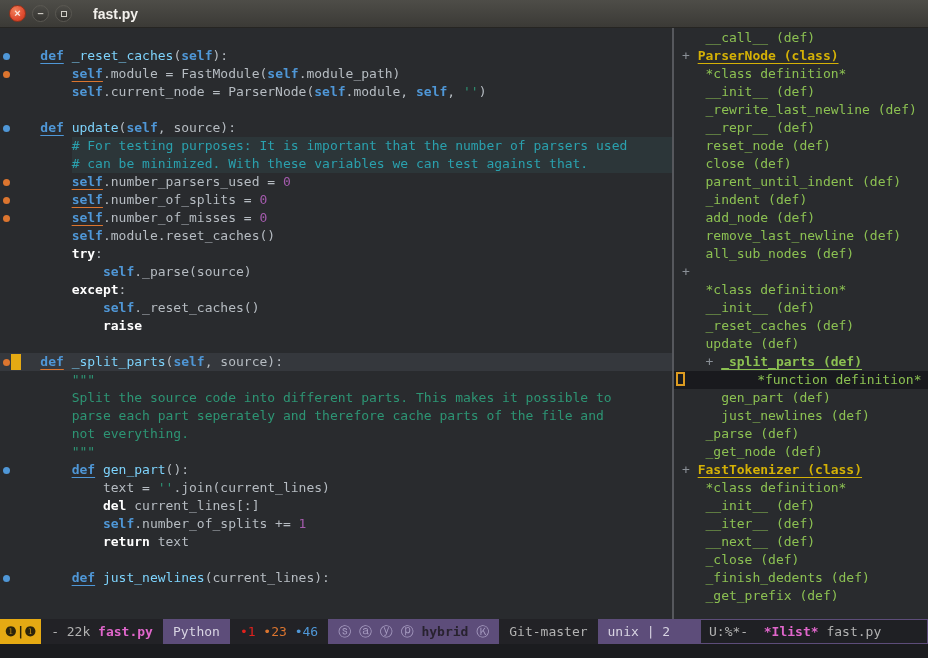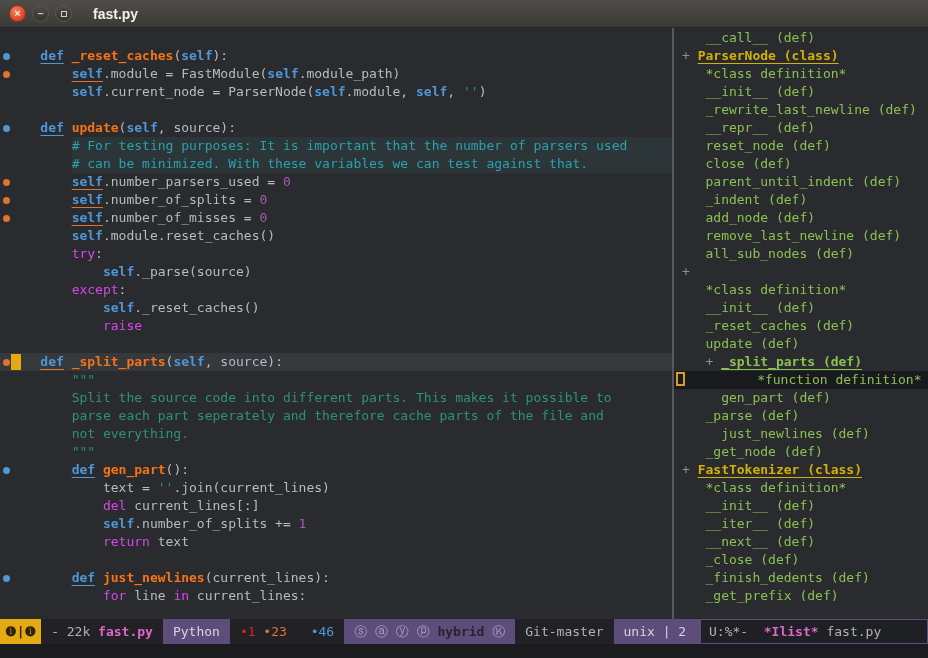--- a/index.html
+++ b/index.html
@@ -41,24 +41,24 @@
     padding-top: 19px; overflow: hidden;
   }
   .code-line {
     height: 18px; line-height: 18px; font-size: 13px;
     display: flex; padding-left: 9px; position: relative;
     white-space: pre; color: #b6bcc2;
   }
   .code-line.hl { background: #35383d; }
   .code-line span { white-space: pre; }
   .tk-d   { color: #b6bcc2; }
-  .tk-k   { color: #d946ef; font-weight: normal; }
+  .tk-k   { color: #ffffff; font-weight: bold; }
   .tk-kub { color: #4f97d7; font-weight: bold; text-decoration: underline; text-decoration-color: #4f97d7; text-underline-offset: 3px; }
   .tk-kuo { color: #4f97d7; font-weight: bold; text-decoration: underline; text-decoration-color: #dc752f; text-underline-offset: 3px; }
-  .tk-f   { color: #f97316; font-weight: bold; }
+  .tk-f   { color: #7dd3fc; font-weight: normal; }
   .tk-s   { color: #4f97d7; font-weight: bold; }
   .tk-suo { color: #4f97d7; font-weight: bold; text-decoration: underline; text-decoration-color: #dc752f; text-underline-offset: 3px; }
   .tk-n   { color: #a45bad; }
   .tk-str { color: #2d9574; }
   .tk-c   { color: #2aa1ae; background: #2c3639; }
   .tk-doc { color: #2d9574; }
   .tk-fill{ flex: 1; background: #2c3639; }
   .fr-dot { position: absolute; left: 3px; top: 6px; width: 7px; height: 7px; border-radius: 50%; }
   .fr-dot.blue   { background: #4f97d7; }
   .fr-dot.orange { background: #dc752f; }
@@ -82,21 +82,21 @@
   .modelines { height: 25px; flex: none; display: flex; font-size: 13px; }
   .ml-left { width: 700px; flex: none; display: flex; overflow: hidden; }
   .seg { height: 33px; line-height: 25px; padding: 0 10px; white-space: pre; flex: none; }
   .seg.yellow { background: #e5aa13; color: #2b240b; font-weight: bold; padding: 0 5px; }
   .seg.dark   { background: #222226; color: #b2b2b2; }
   .seg.purple { background: #5d4d7a; color: #d8d4e2; }
   .seg.grow   { flex: 1; }
   .bufname { color: #e066cb; font-weight: bold; }
   .fc-err  { color: #e0211d; }
   .fc-warn { color: #dc752f; }
-  .fc-info { color: #4f97d7; margin-left: 16px; }
+  .fc-info { color: #4f97d7; }
   .circ { color: #a89dc2; }
   .hyb  { color: #28222f; font-weight: bold; }
   .ml-right {
     flex: 1; background: #1f2024; border: 1px solid #5d4d7a;
     color: #b2b2b2; line-height: 23px; padding: 0 8px; white-space: pre;
     overflow: hidden;
   }
   .ilist-name { color: #e066cb; font-weight: bold; }
 
   .echo-area { height: 14px; flex: none; background: #1b1c1f; }
@@ -140,21 +140,20 @@
         <div class="code-line"><span class="tk-d">        </span><span class="tk-doc">parse each part seperately and therefore cache parts of the file and</span></div>
         <div class="code-line"><span class="tk-d">        </span><span class="tk-doc">not everything.</span></div>
         <div class="code-line"><span class="tk-d">        </span><span class="tk-doc">"""</span></div>
         <div class="code-line"><span class="fr-dot blue"></span><span class="tk-d">        </span><span class="tk-kub">def</span><span class="tk-d"> </span><span class="tk-f">gen_part</span><span class="tk-d">():</span></div>
         <div class="code-line"><span class="tk-d">            </span><span class="tk-d">text = </span><span class="tk-str">''</span><span class="tk-d">.join(current_lines)</span></div>
         <div class="code-line"><span class="tk-d">            </span><span class="tk-k">del</span><span class="tk-d"> current_lines[:]</span></div>
         <div class="code-line"><span class="tk-d">            </span><span class="tk-s">self</span><span class="tk-d">.number_of_splits += </span><span class="tk-n">1</span></div>
         <div class="code-line"><span class="tk-d">            </span><span class="tk-k">return</span><span class="tk-d"> text</span></div>
         <div class="code-line"></div>
         <div class="code-line"><span class="fr-dot blue"></span><span class="tk-d">        </span><span class="tk-kub">def</span><span class="tk-d"> </span><span class="tk-f">just_newlines</span><span class="tk-d">(current_lines):</span></div>
-        <div class="code-line"><span class="tk-d">            </span><span class="tk-k">for</span><span class="tk-d"> line </span><span class="tk-k">in</span><span class="tk-d"> current_lines:</span></div>
       </div>
     <div class="vdivider"></div>
     <div class="sidebar" id="sb">
         <div class="sb-row"><span>   </span><span class="sb-def">__call__ (def)</span></div>
         <div class="sb-row"><span></span><span class="sb-plus">+ </span><span class="sb-class">ParserNode (class)</span></div>
         <div class="sb-row"><span>   </span><span class="sb-def">*class definition*</span></div>
         <div class="sb-row"><span>   </span><span class="sb-def">__init__ (def)</span></div>
         <div class="sb-row"><span>   </span><span class="sb-def">_rewrite_last_newline (def)</span></div>
         <div class="sb-row"><span>   </span><span class="sb-def">__repr__ (def)</span></div>
         <div class="sb-row"><span>   </span><span class="sb-def">reset_node (def)</span></div>
@@ -165,22 +164,22 @@
         <div class="sb-row"><span>   </span><span class="sb-def">remove_last_newline (def)</span></div>
         <div class="sb-row"><span>   </span><span class="sb-def">all_sub_nodes (def)</span></div>
         <div class="sb-row"><span></span><span class="sb-plus">+ </span></div>
         <div class="sb-row"><span>   </span><span class="sb-def">*class definition*</span></div>
         <div class="sb-row"><span>   </span><span class="sb-def">__init__ (def)</span></div>
         <div class="sb-row"><span>   </span><span class="sb-def">_reset_caches (def)</span></div>
         <div class="sb-row"><span>   </span><span class="sb-def">update (def)</span></div>
         <div class="sb-row"><span>   </span><span class="sb-plus">+ </span><span class="sb-def-current">_split_parts (def)</span></div>
         <div class="sb-row hl"><span class="sb-cursor"></span><span>     </span><span class="sb-def">*function definition*</span></div>
         <div class="sb-row"><span>     </span><span class="sb-def">gen_part (def)</span></div>
+        <div class="sb-row"><span>     </span><span class="sb-def">just_newlines (def)</span></div>
         <div class="sb-row"><span>   </span><span class="sb-def">_parse (def)</span></div>
-        <div class="sb-row"><span>     </span><span class="sb-def">just_newlines (def)</span></div>
         <div class="sb-row"><span>   </span><span class="sb-def">_get_node (def)</span></div>
         <div class="sb-row"><span></span><span class="sb-plus">+ </span><span class="sb-class">FastTokenizer (class)</span></div>
         <div class="sb-row"><span>   </span><span class="sb-def">*class definition*</span></div>
         <div class="sb-row"><span>   </span><span class="sb-def">__init__ (def)</span></div>
         <div class="sb-row"><span>   </span><span class="sb-def">__iter__ (def)</span></div>
         <div class="sb-row"><span>   </span><span class="sb-def">__next__ (def)</span></div>
         <div class="sb-row"><span>   </span><span class="sb-def">_close (def)</span></div>
         <div class="sb-row"><span>   </span><span class="sb-def">_finish_dedents (def)</span></div>
         <div class="sb-row"><span>   </span><span class="sb-def">_get_prefix (def)</span></div>
       </div>

